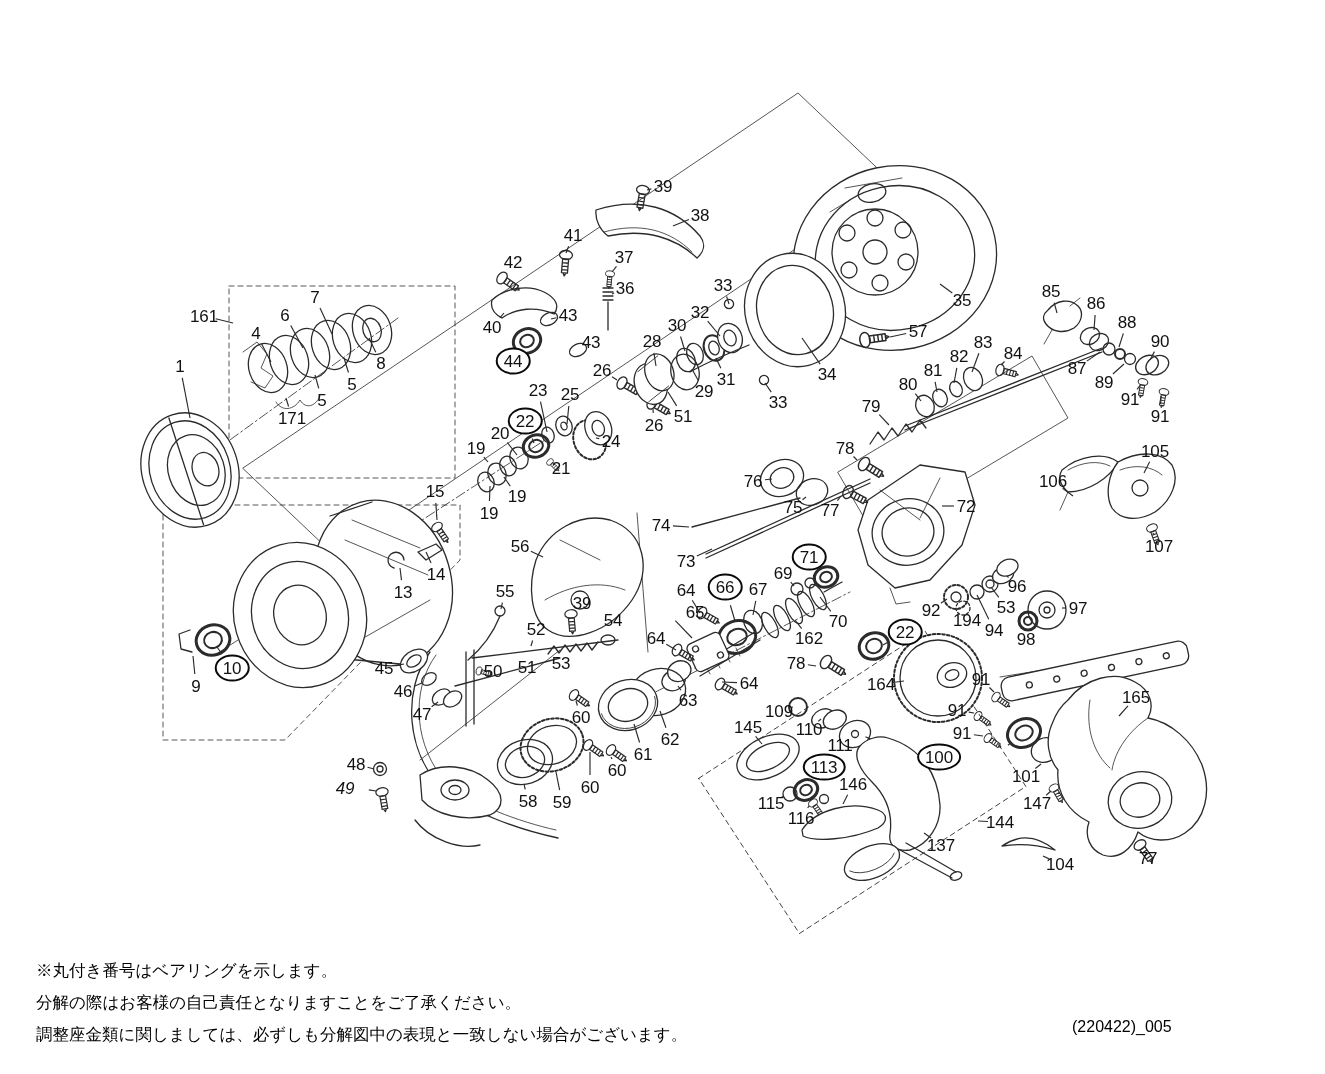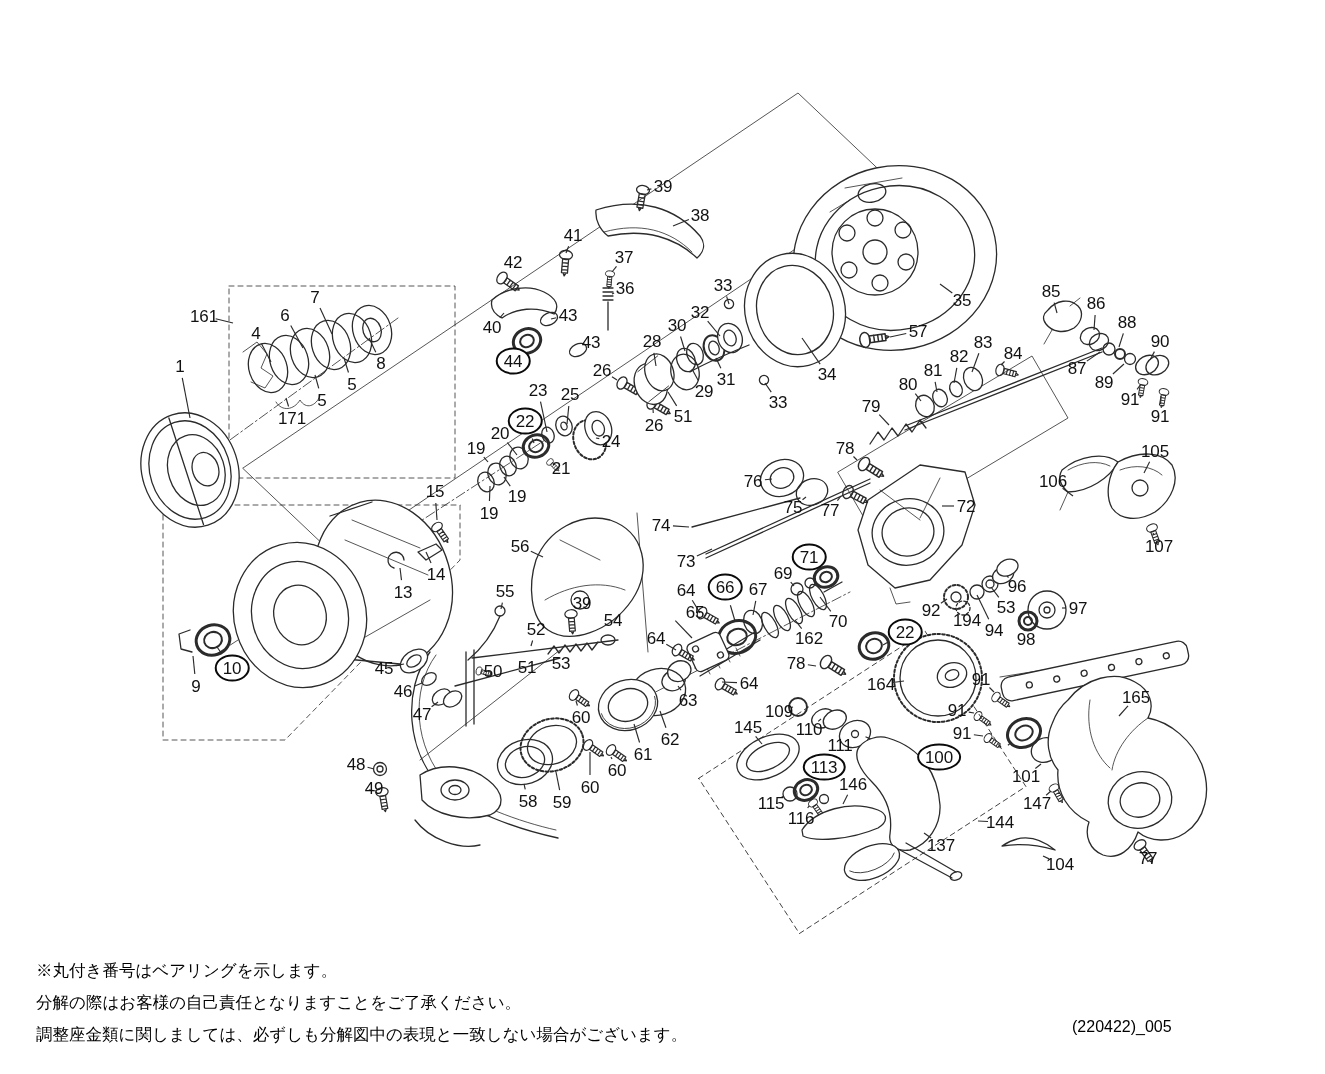--- a/index.html
+++ b/index.html
@@ -621,21 +621,21 @@
       <span class="part-label" style="left: 505px; top: 591px;">55</span>
       <span class="part-label" style="left: 536px; top: 629px;">52</span>
       <span class="part-label" style="left: 613px; top: 620px;">54</span>
       <span class="part-label" style="left: 561px; top: 663px;">53</span>
       <span class="part-label" style="left: 527px; top: 667px;">51</span>
       <span class="part-label" style="left: 493px; top: 671px;">50</span>
       <span class="part-label" style="left: 384px; top: 668px;">45</span>
       <span class="part-label" style="left: 403px; top: 691px;">46</span>
       <span class="part-label" style="left: 422px; top: 714px;">47</span>
       <span class="part-label" style="left: 356px; top: 764px;">48</span>
-      <span class="part-label" style="left: 374px; top: 788px;">49</span>
+      <span class="part-label" style="left: 345px; top: 788px; font-style: italic;">49</span>
       <span class="part-label" style="left: 528px; top: 801px;">58</span>
       <span class="part-label" style="left: 562px; top: 802px;">59</span>
       <span class="part-label" style="left: 581px; top: 717px;">60</span>
       <span class="part-label" style="left: 617px; top: 770px;">60</span>
       <span class="part-label" style="left: 590px; top: 787px;">60</span>
       <span class="part-label" style="left: 643px; top: 754px;">61</span>
       <span class="part-label" style="left: 670px; top: 739px;">62</span>
       <span class="part-label" style="left: 688px; top: 700px;">63</span>
       <span class="part-label" style="left: 749px; top: 683px;">64</span>
       <span class="part-label" style="left: 656px; top: 638px;">64</span>

